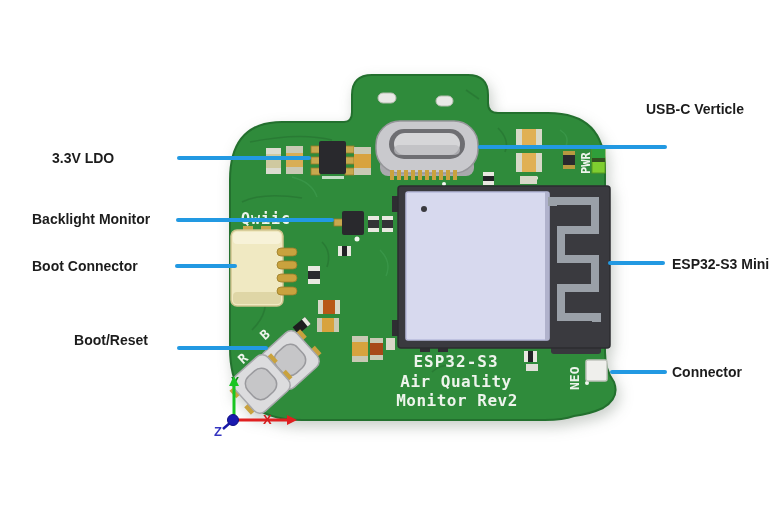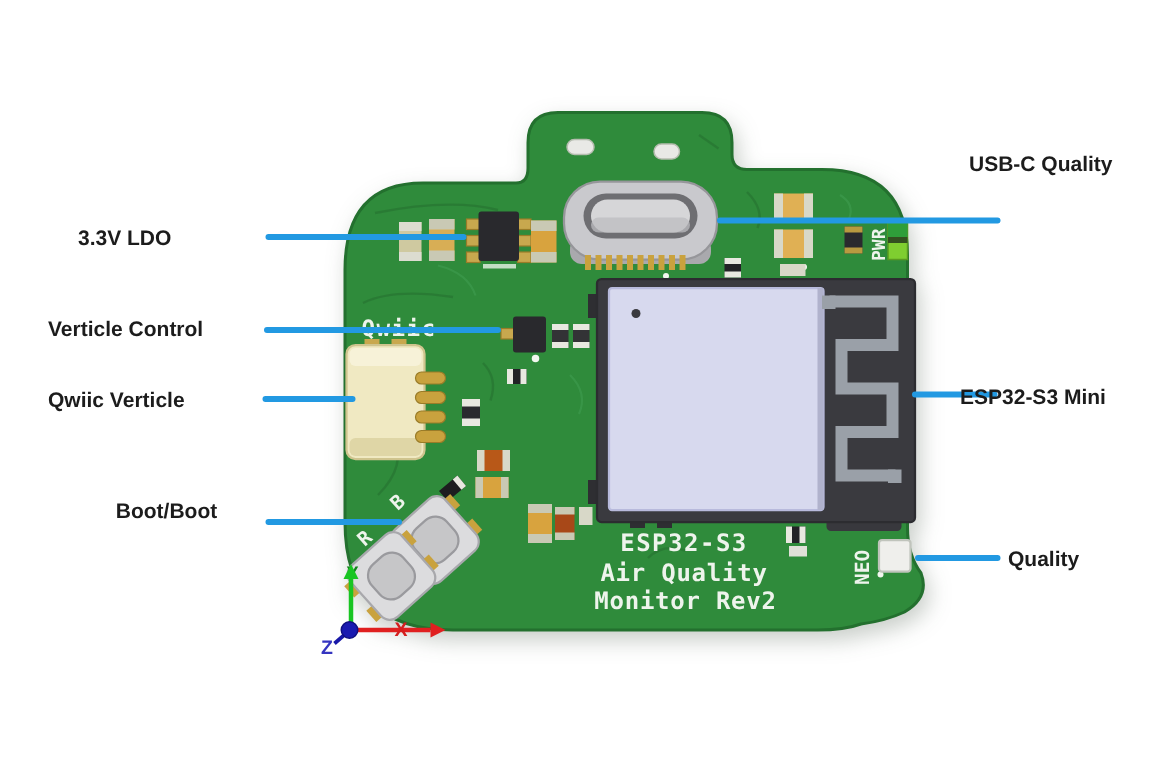--- a/index.html
+++ b/index.html
@@ -237,22 +237,22 @@
   </svg>
 
   <div class="leader" style="left:478px;top:145px;width:189px;"></div>
   <div class="leader" style="left:177px;top:156px;width:134px;"></div>
   <div class="leader" style="left:176px;top:218px;width:158px;"></div>
   <div class="leader" style="left:175px;top:264px;width:62px;"></div>
   <div class="leader" style="left:177px;top:346px;width:91px;"></div>
   <div class="leader" style="left:608px;top:261px;width:57px;"></div>
   <div class="leader" style="left:610px;top:370px;width:57px;"></div>
 
-  <div class="callout" style="left:646px;top:100px;">USB-C Quality</div>
+  <div class="callout" style="left:646px;top:100px;">USB-C Verticle</div>
   <div class="callout r" style="left:52px;top:149px;width:120px;">3.3V LDO</div>
-  <div class="callout r" style="left:32px;top:210px;width:140px;">Verticle Control</div>
-  <div class="callout r" style="left:32px;top:257px;width:140px;">Qwiic Verticle</div>
+  <div class="callout r" style="left:32px;top:210px;width:140px;">Backlight Monitor</div>
+  <div class="callout r" style="left:32px;top:257px;width:140px;">Boot Connector</div>
   <div class="callout c" style="left:50px;top:331px;width:122px;">
-    <div>Boot/Boot</div>
+    <div>Boot/Reset</div>
   </div>
-  <div class="callout" style="left:640px;top:255px;">ESP32-S3 Mini</div>
-  <div class="callout" style="left:672px;top:363px;">Quality</div>
+  <div class="callout" style="left:672px;top:255px;">ESP32-S3 Mini</div>
+  <div class="callout" style="left:672px;top:363px;">Connector</div>
 </div>
 
 </body></html>

